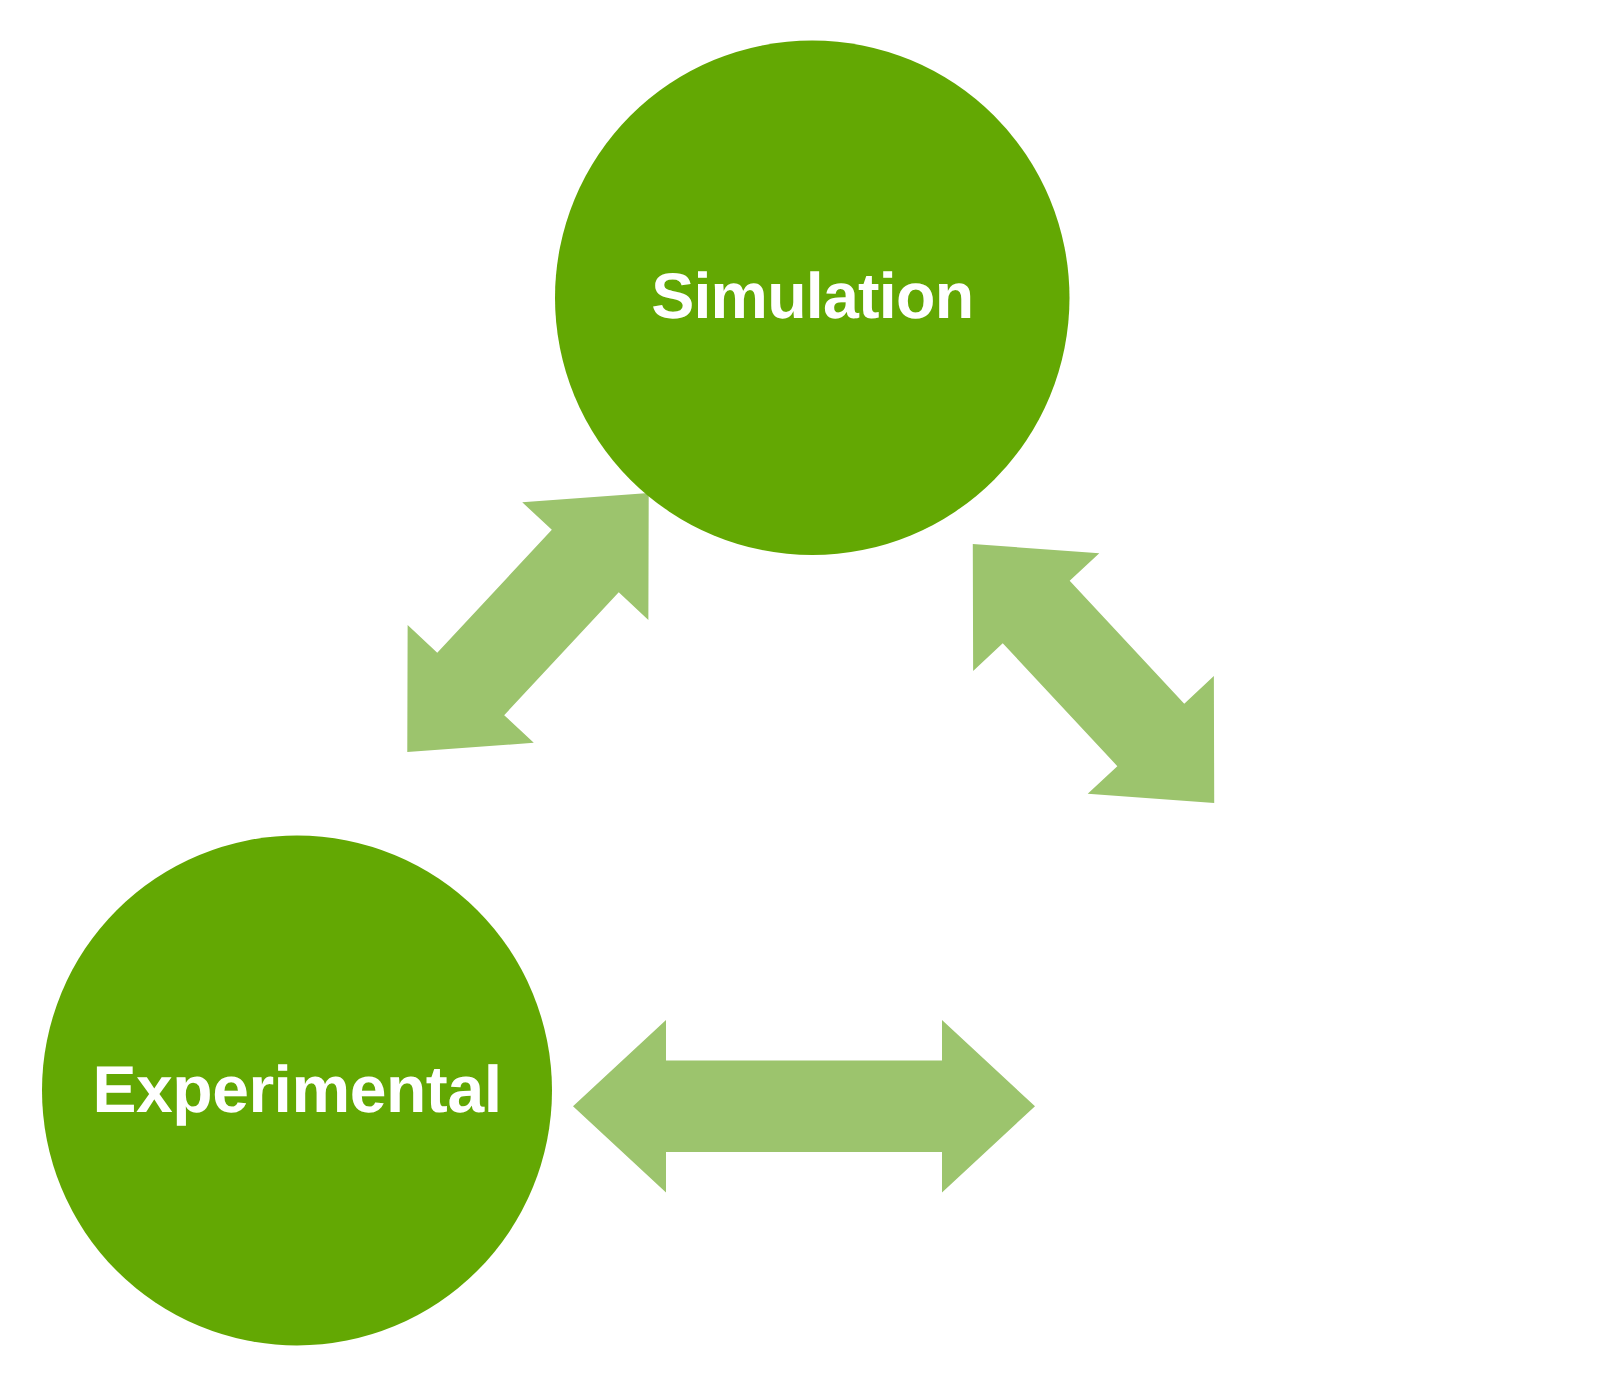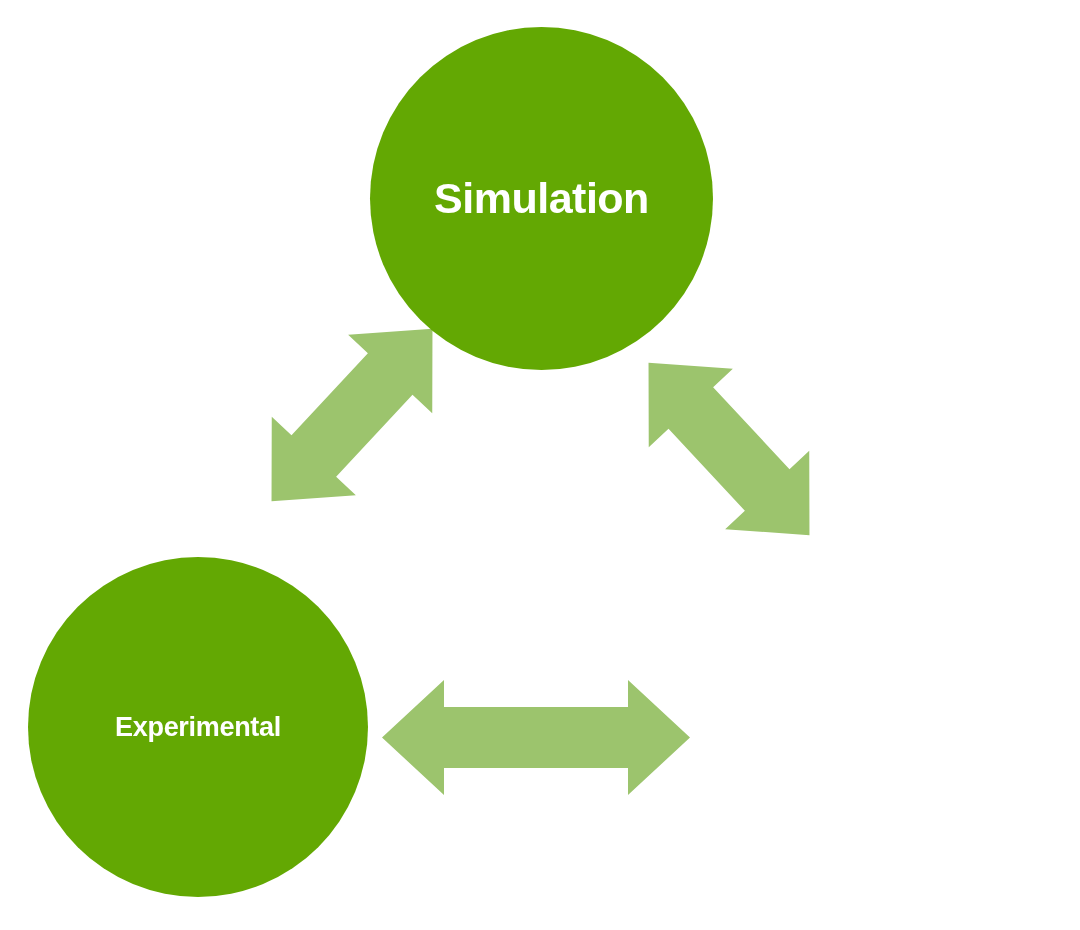--- a/index.html
+++ b/index.html
@@ -62,21 +62,21 @@
   }
 
   
   #node-experimental {
     left: 28px;
     top: 557px;
     width: 340px;
     height: 340px;
   }
   #node-experimental .node-label {
-    font-size: 27px;
+    font-size: 44px;
     letter-spacing: -0.3px;
   }
 
   
   #node-vrar {
     left: 713px;
     top: 557px;
     width: 340px;
     height: 340px;
   }

